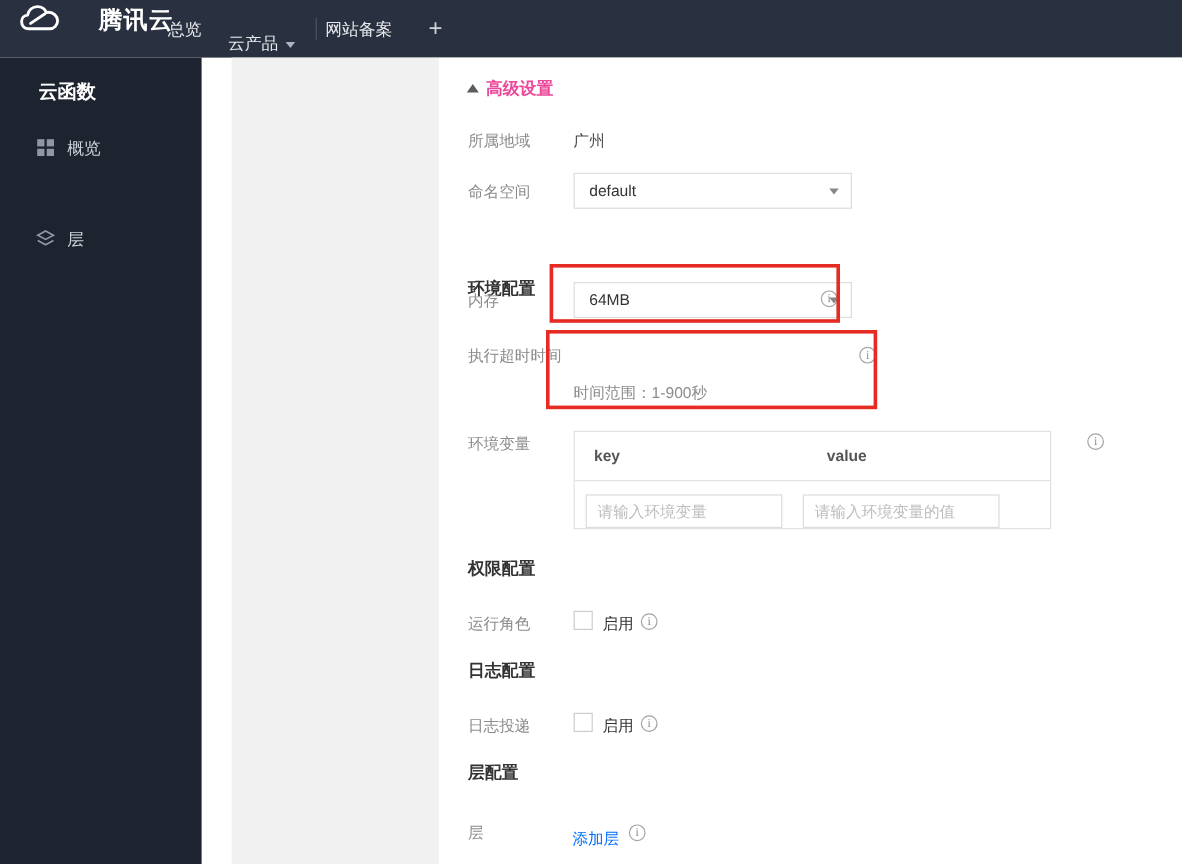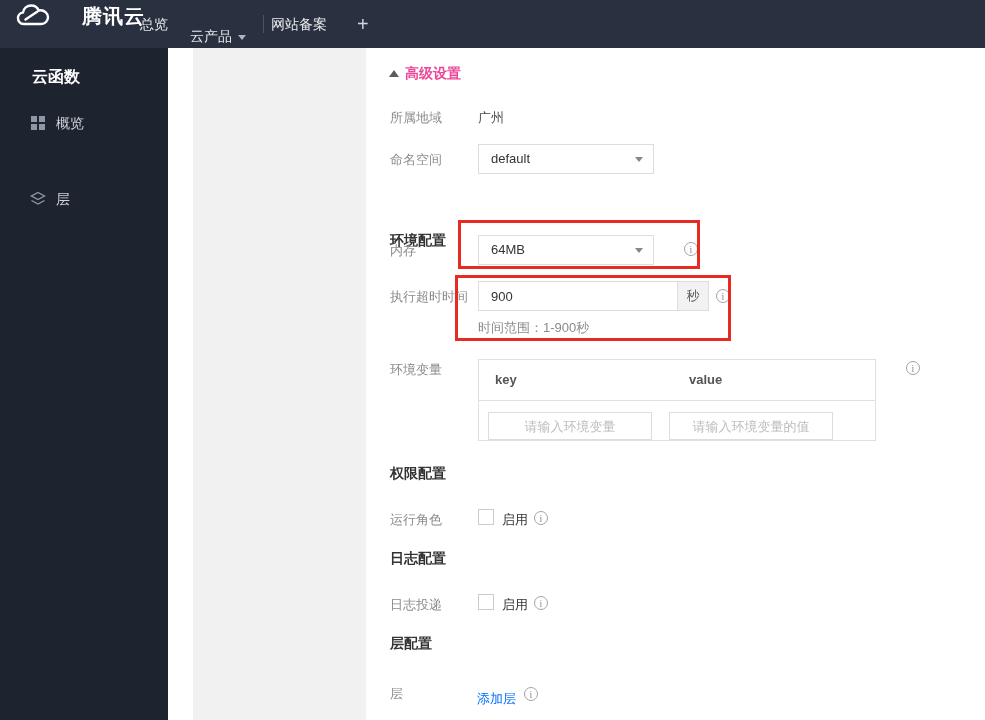--- a/index.html
+++ b/index.html
@@ -33,34 +33,34 @@
   .gray-panel { position:absolute; left:193px; top:48px; width:173px; height:672px; background:#f1f1f1; }
 
   
   .content { position:absolute; left:366px; top:48px; width:619px; height:672px; background:#fff; }
   .flabel { position:absolute; left:24px; font-size:13px; color:#8b8b8b; white-space:nowrap; }
   .section-h { position:absolute; left:24px; font-size:14px; font-weight:bold; color:#333; }
   .adv-toggle { position:absolute; left:23px; top:17px; cursor:pointer; font-size:14px; font-weight:bold; color:#ec4899; }
   .tri-up { display:inline-block; width:0; height:0; border-left:5px solid transparent; border-right:5px solid transparent; border-bottom:7px solid #5c5c5c; margin-right:6px; vertical-align:1px; }
   .value-text { position:absolute; left:112px; font-size:13px; color:#4a4a4a; }
 
-  .select { position:absolute; left:112px; width:176px; height:30px; background:#fff; border:1px solid #ddd; cursor:pointer; }
+  .select { position:absolute; left:112px; width:232px; height:30px; background:#fff; border:1px solid #ddd; cursor:pointer; }
   .select .sel-text { position:absolute; left:12px; top:0; height:28px; line-height:28px; font-size:13px; color:#333; }
   .select .sel-caret { position:absolute; right:10px; top:12px; width:0; height:0; border-left:4px solid transparent; border-right:4px solid transparent; border-top:5px solid #878787; }
 
   .input-group { position:absolute; left:112px; width:231px; height:30px; border:1px solid #ddd; background:#fff; }
   .input-group input { position:absolute; left:0; top:0; width:198px; height:28px; border:none; outline:none; padding:0 12px; font-size:13px; color:#333; font-family:inherit; }
   .unit-addon { position:absolute; right:0; top:0; width:31px; height:28px; background:#f2f2f2; border-left:1px solid #ddd; text-align:center; line-height:28px; font-size:13px; color:#555; }
   .hint { position:absolute; left:112px; font-size:13px; color:#8b8b8b; }
 
   .env-table { position:absolute; left:112px; top:311px; width:398px; height:82px; border:1px solid #e0e0e0; background:#fff; }
   .env-th { position:absolute; top:0; height:40px; line-height:40px; font-size:13px; font-weight:bold; color:#555; }
   .th-key { left:16px; } .th-value { left:190px;margin-left:20px; }
   .env-head-line { position:absolute; left:0; top:40px; width:100%; height:1px; background:#e0e0e0; }
-  .env-input { position:absolute; top:52px; height:28px; border:1px solid #ddd; padding:0 9px; font-size:13px; color:#ec4899; outline:none; font-family:inherit; width:164px;text-align:center; }
+  .env-input { position:absolute; top:52px; height:28px; border:1px solid #ddd; padding:0 9px; font-size:13px; color:#ec4899; outline:none; font-family:inherit; width:164px; }
   .env-input::placeholder { color:#bdbdbd; }
   .env-key { left:9px; } .env-val { left:190px; }
 
   .info-icon { position:absolute; width:14px; height:14px; border:1px solid #a3a3a3; border-radius:50%; color:#8d8d8d; font-size:10px; line-height:13px; text-align:center; font-family:"Liberation Serif","DejaVu Serif",serif; cursor:pointer; }
 
   .checkbox { position:absolute; left:112px; width:16px; height:16px; border:1px solid #ccc; background:#fff; cursor:pointer; }
   .cb-label { position:absolute; left:136px; font-size:13px; color:#333; }
 
   .link { position:absolute; font-size:13px; color:#006eff; cursor:pointer; }
 
@@ -146,24 +146,20 @@
     <span class="section-h top-env-h">环境配置</span>
 
     <span class="flabel top-mem-l">内存</span>
     <div class="select" style="top:187px;">
       <span class="sel-text">64MB</span>
       <i class="sel-caret"></i>
     </div>
     <span class="info-icon" style="left:318px; top:194px;">i</span>
 
     <span class="flabel top-timeout-l">执行超时时间</span>
-    <div class="input-group" style="top:233px;">
-      <input type="text" value="900" style="">
-      <span class="unit-addon">秒</span>
-    </div>
     <span class="info-icon" style="left:350px; top:241px;">i</span>
     <span class="hint top-hint">时间范围：1-900秒</span>
 
     <span class="flabel top-envvar-l">环境变量</span>
     <div class="env-table">
       <span class="env-th th-key">key</span>
       <span class="env-th th-value">value</span>
       <div class="env-head-line"></div>
       <input class="env-input env-key" type="text" placeholder="请输入环境变量" style="">
       <input class="env-input env-val" type="text" placeholder="请输入环境变量的值" style="">

